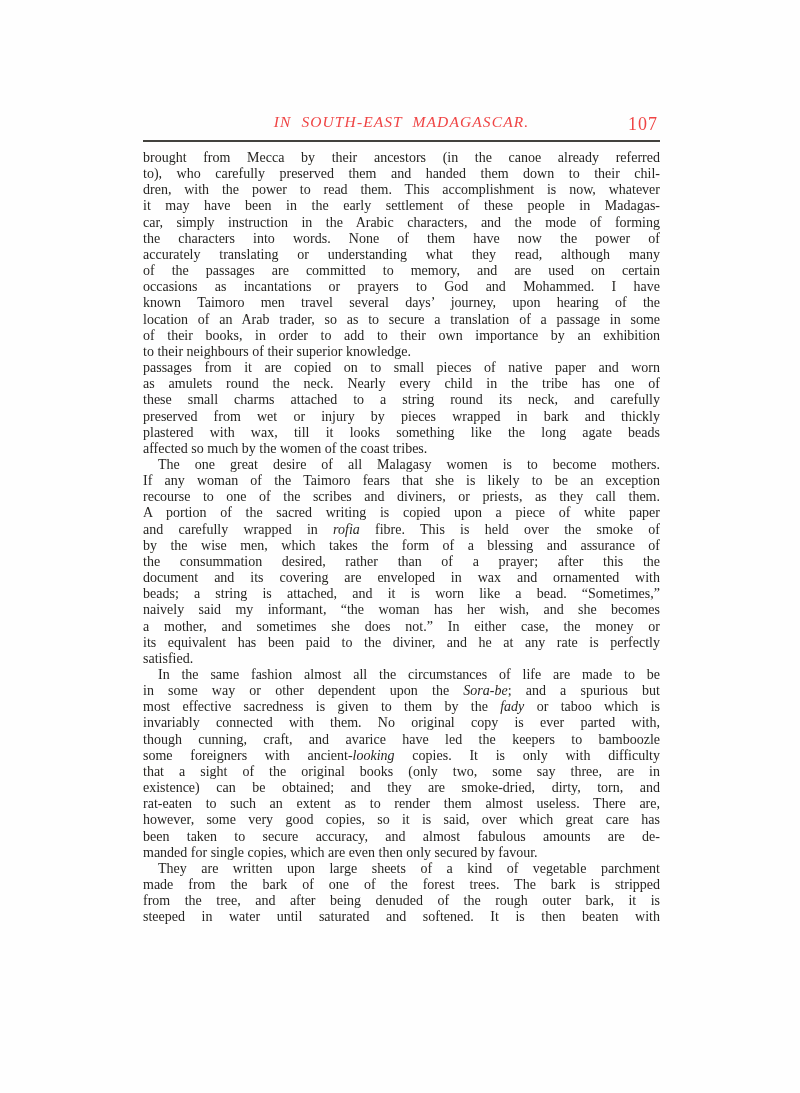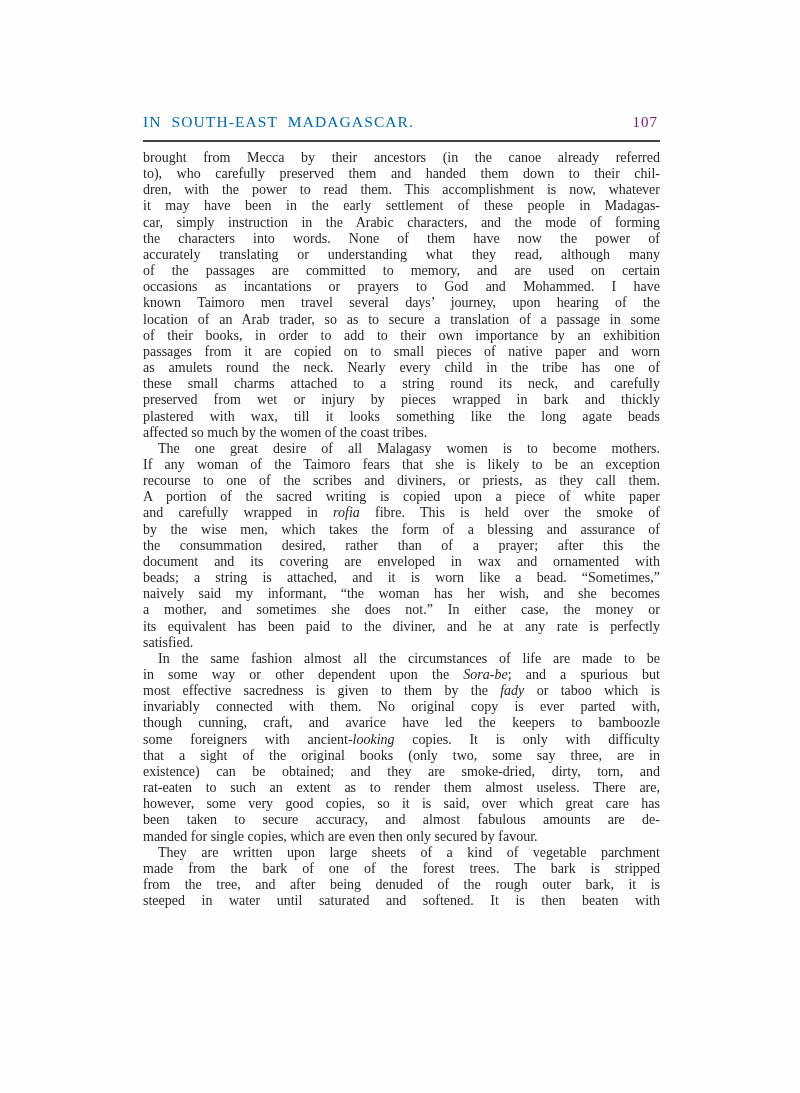--- a/index.html
+++ b/index.html
@@ -17,32 +17,34 @@
     overflow: hidden;
   }
   .running-head {
     position: absolute;
     left: 143px;
     top: 113px;
     width: 517px;
     height: 22px;
   }
   .head-title {
+    text-align: center;
+    font-style: italic;
     font-size: 15.5px;
     letter-spacing: 1.1px;
     word-spacing: 5px;
-    color: #0369a1;
+    color: #ef4444;
   }
   .page-num {
     position: absolute;
     right: 2px;
     top: 1px;
-    font-size: 15px;
+    font-size: 18px;
     letter-spacing: 1px;
-    color: #701a75;
+    color: #ef4444;
   }
   .head-rule {
     position: absolute;
     left: 143px;
     top: 140px;
     width: 517px;
     height: 0;
     border-top: 2.2px solid #43423e;
   }
   .body-text {
@@ -79,20 +81,21 @@
         <div class="line"><span>dren, with the power to read them. This accomplishment is now, whatever</span></div>
         <div class="line"><span>it may have been in the early settlement of these people in Madagas-</span></div>
         <div class="line"><span>car, simply instruction in the Arabic characters, and the mode of forming</span></div>
         <div class="line"><span>the characters into words. None of them have now the power of</span></div>
         <div class="line"><span>accurately translating or understanding what they read, although many</span></div>
         <div class="line"><span>of the passages are committed to memory, and are used on certain</span></div>
         <div class="line"><span>occasions as incantations or prayers to God and Mohammed. I have</span></div>
         <div class="line"><span>known Taimoro men travel several days’ journey, upon hearing of the</span></div>
         <div class="line"><span>location of an Arab trader, so as to secure a translation of a passage in some</span></div>
         <div class="line"><span>of their books, in order to add to their own importance by an exhibition</span></div>
+        <div class="line lastline"><span>to their neighbours of their superior knowledge.</span></div>
       </div>
       <div class="para">
         <div class="line"><span>passages from it are copied on to small pieces of native paper and worn</span></div>
         <div class="line"><span>as amulets round the neck. Nearly every child in the tribe has one of</span></div>
         <div class="line"><span>these small charms attached to a string round its neck, and carefully</span></div>
         <div class="line"><span>preserved from wet or injury by pieces wrapped in bark and thickly</span></div>
         <div class="line"><span>plastered with wax, till it looks something like the long agate beads</span></div>
         <div class="line lastline"><span>affected so much by the women of the coast tribes.</span></div>
       </div>
       <div class="para">

